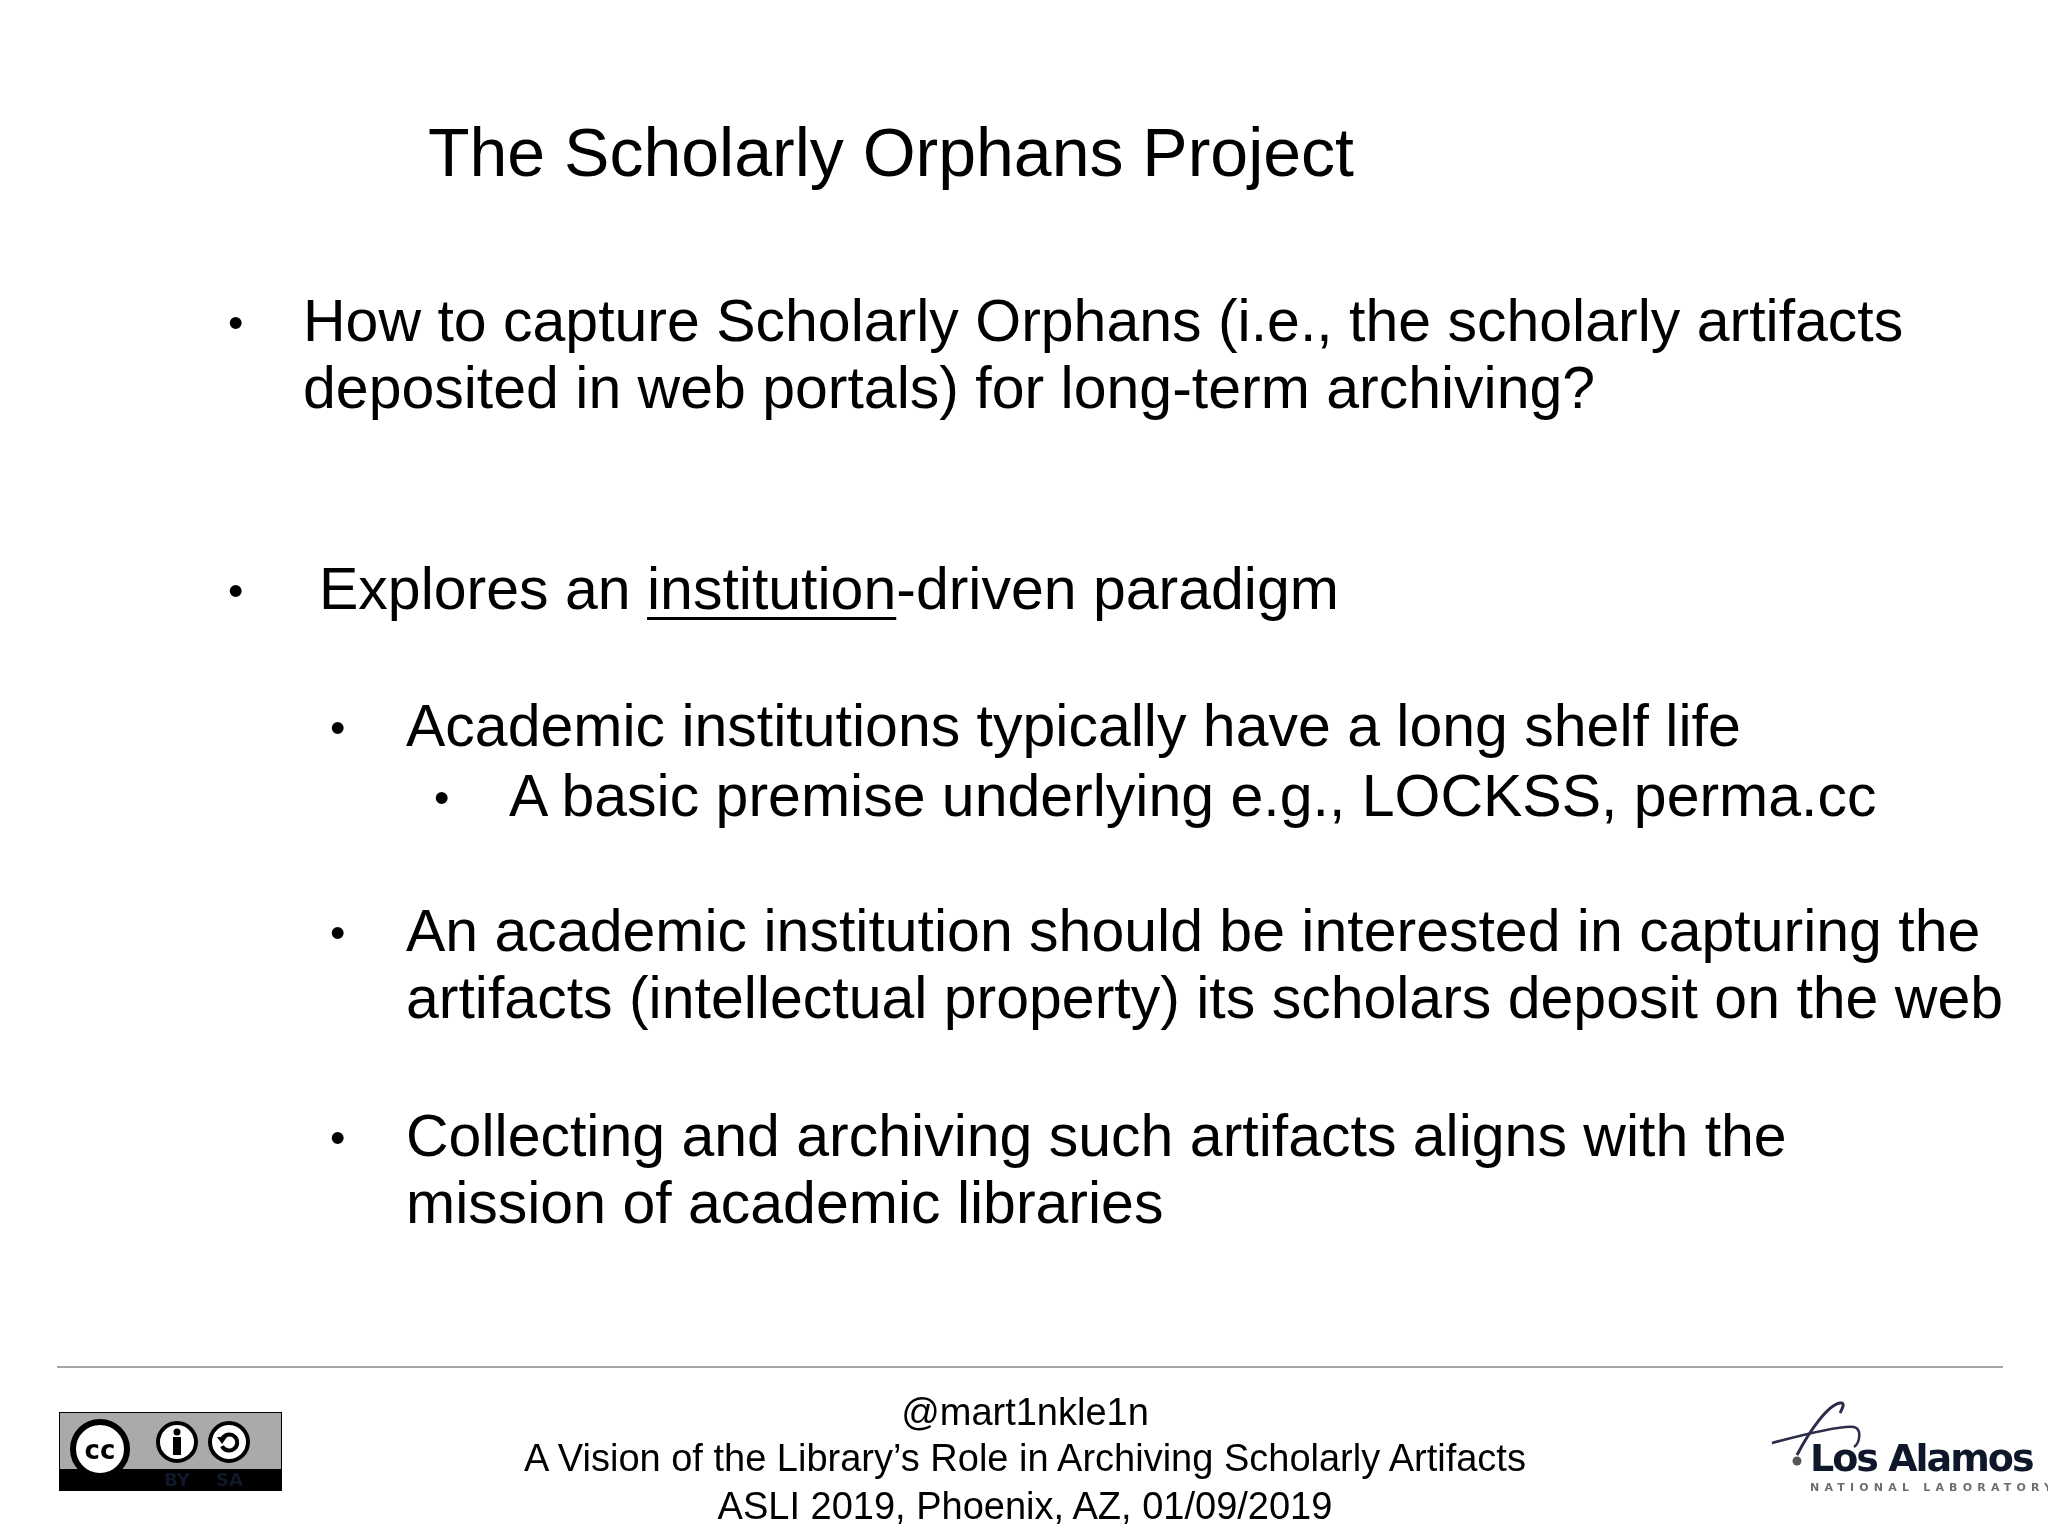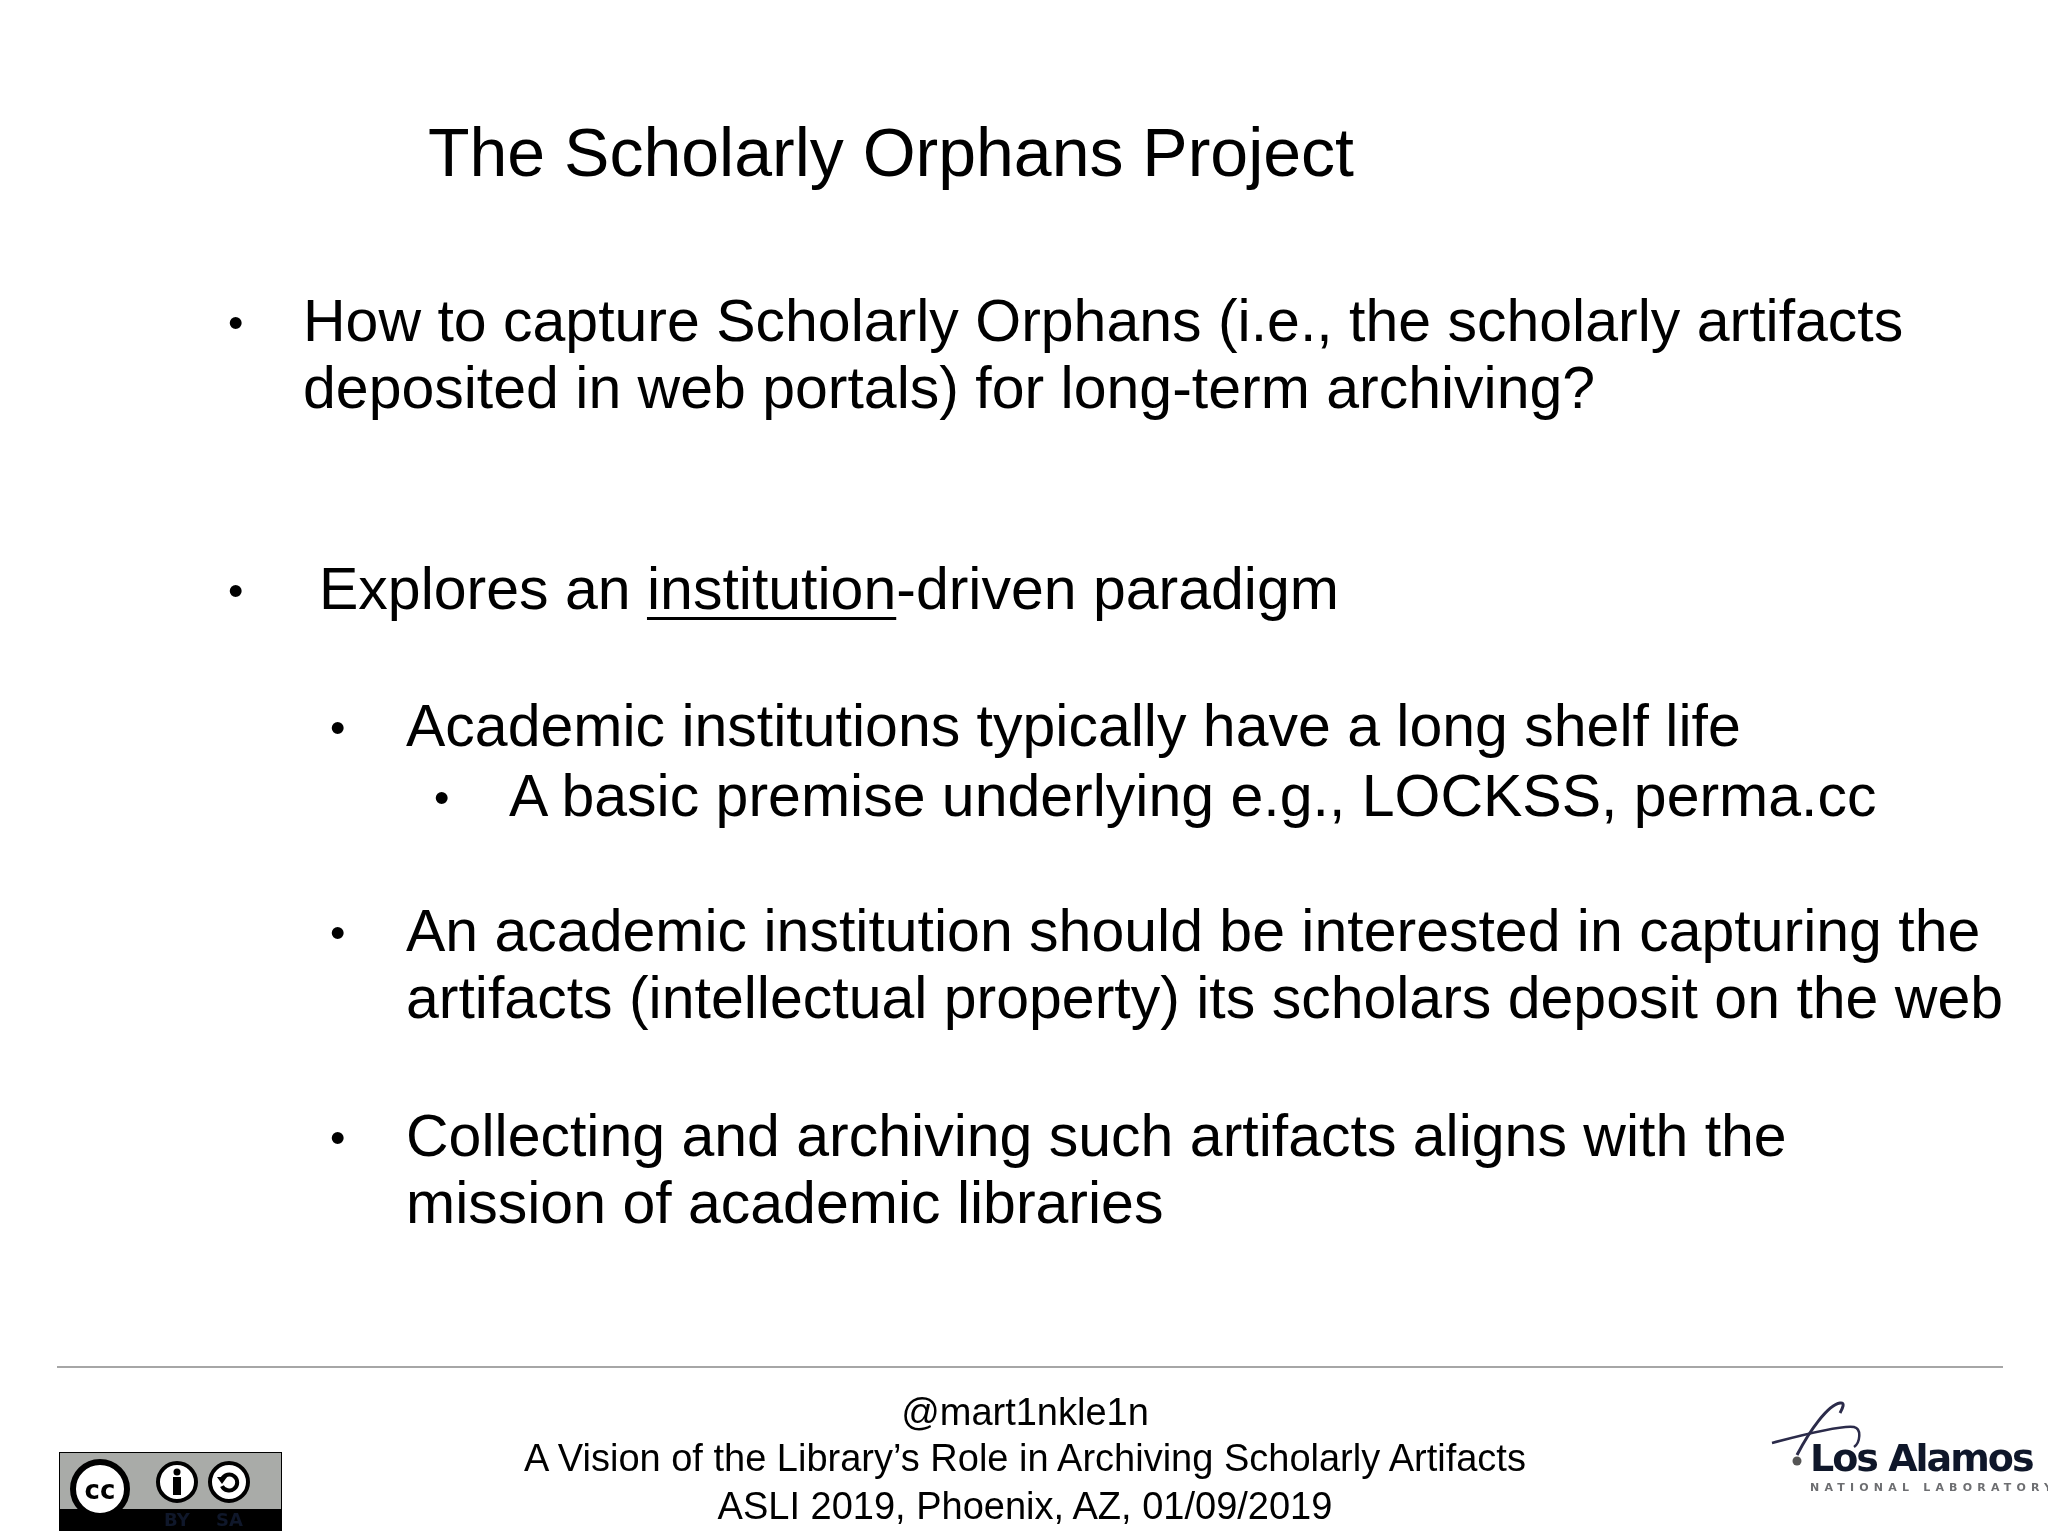--- a/index.html
+++ b/index.html
@@ -5,21 +5,21 @@
   html, body { margin: 0; padding: 0; background: #ffffff; }
   body { width: 2048px; height: 1536px; position: relative; overflow: hidden;
          font-family: "Liberation Sans", sans-serif; color: #000; }
   .abs { position: absolute; white-space: nowrap; }
   .title { left: 0; width: 1782px; text-align: center; top: 112px; font-size: 68px; line-height: 80px; }
   .bl { font-size: 59px; line-height: 67px; }
   .dot { font-size: 44px; line-height: 67px; }
   .u { text-decoration: underline; text-decoration-thickness: 3px; text-underline-offset: 8px; }
   .divider { left: 57px; top: 1366px; width: 1946px; height: 0; border-top: 2px solid #a6a6a6; }
   .footer-line { left: 0; width: 2050px; text-align: center; font-size: 38px; line-height: 46px; }
-  .cc { left: 59px; top: 1412px; width: 223px; height: 79px; background: #a9aba8; border: 1px solid #000; box-sizing: border-box; margin-top: 40px; }
+  .cc { left: 59px; top: 1412px; width: 223px; height: 79px; background: #a9aba8; border: 1px solid #000; box-sizing: border-box; }
   .cc .lbl { position: absolute; bottom: 1px; color: #0f172a; font-family: "DejaVu Sans", sans-serif; font-weight: bold; font-size: 18px; line-height: 18px; }
   .logo { left: 1762px; top: 1395px; width: 245px; height: 100px; }
   .logo .name { position: absolute; left: 48px; top: 42px; font-family: "DejaVu Sans", sans-serif; font-weight: bold; font-size: 38px; line-height: 42px; letter-spacing: -2px; color: #0f172a; }
   .logo .sub { position: absolute; left: 48px; top: 87px; font-family: "DejaVu Sans", sans-serif; font-weight: bold; font-size: 11px; line-height: 12px; letter-spacing: 5.2px; color: #6d6e71; }
 </style>
 </head>
 <body>
 
 <div class="abs title">The Scholarly Orphans Project</div>
 

